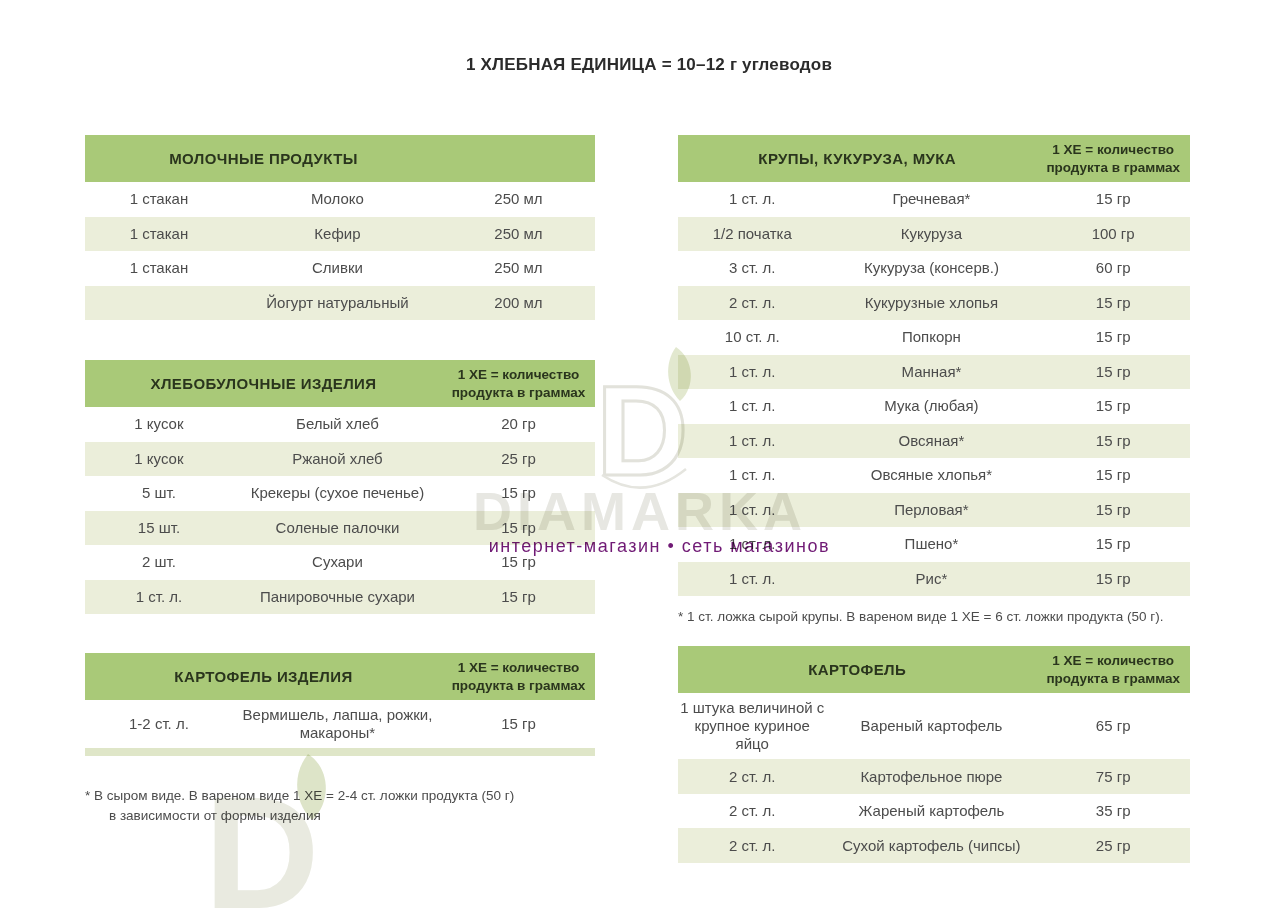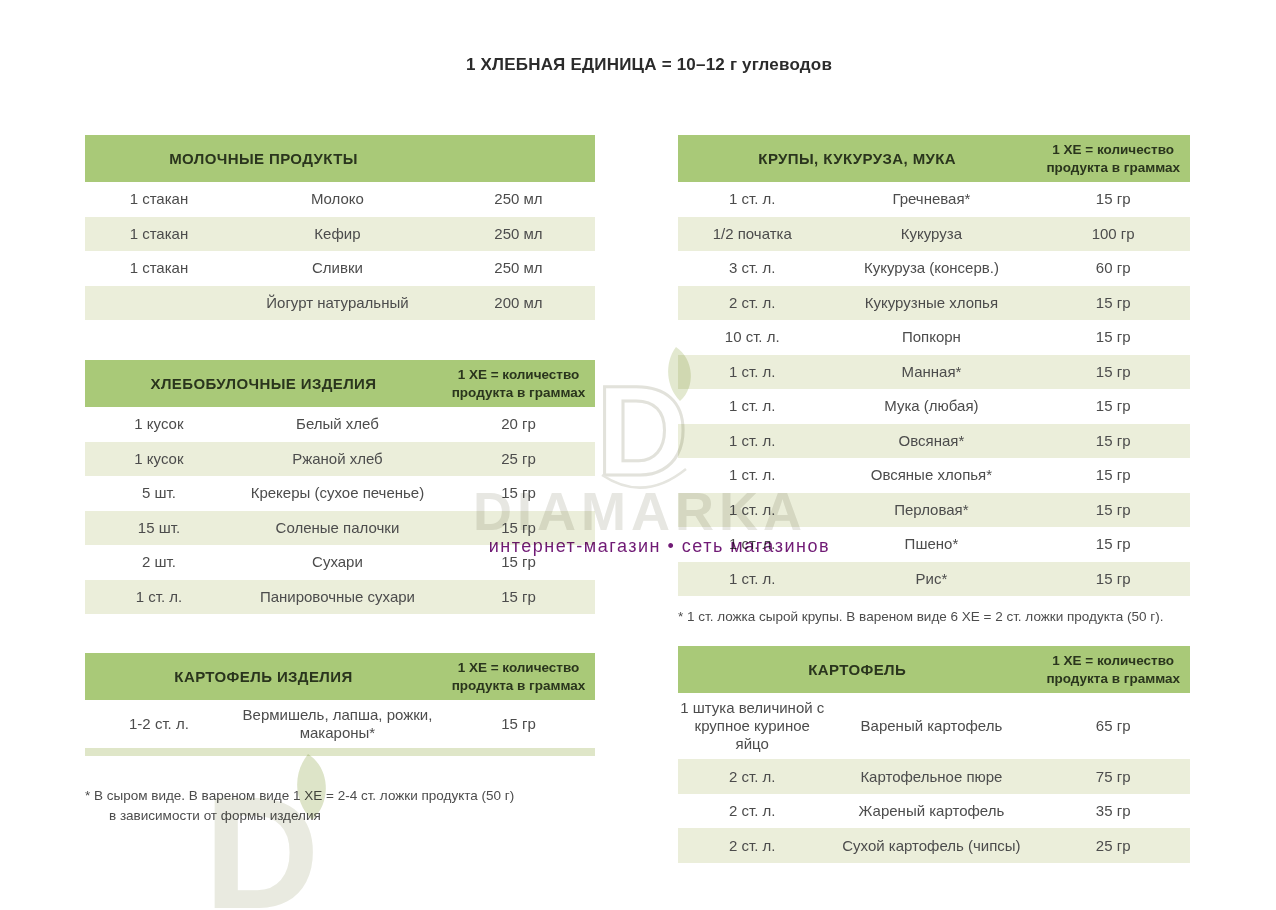--- a/index.html
+++ b/index.html
@@ -364,21 +364,21 @@
           <div class="c c2">
             <span>Рис*</span>
           </div>
           <div class="c c3">
             <span>15 гр</span>
           </div>
         </div>
       </div>
   </section>
 
-  <p class="footnote footnote-right">* 1 ст. ложка сырой крупы. В вареном виде 6 ХЕ = 2 ст. ложки продукта (50 г).</p>
+  <p class="footnote footnote-right">* 1 ст. ложка сырой крупы. В вареном виде 1 ХЕ = 6 ст. ложки продукта (50 г).</p>
 
   <section class="xe-table">
     <div class="thead">
       <div class="th-title">КАРТОФЕЛЬ</div>
       <div class="th-unit">1 ХЕ = количество продукта в граммах</div>
     </div>
     <div class="tbody">
         <div class="trow">
           <div class="c c1">
             <span>1 штука величиной с крупное куриное яйцо</span>

